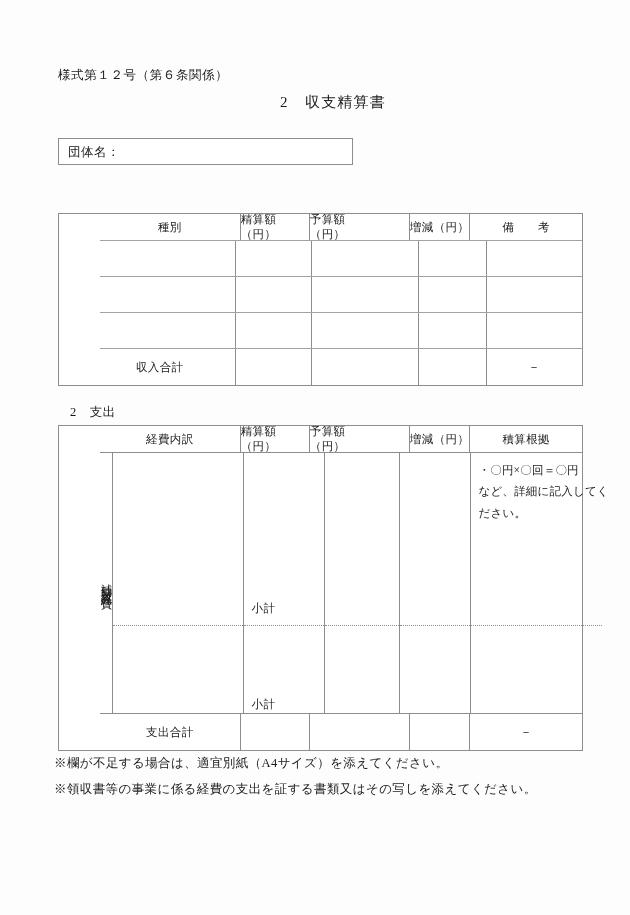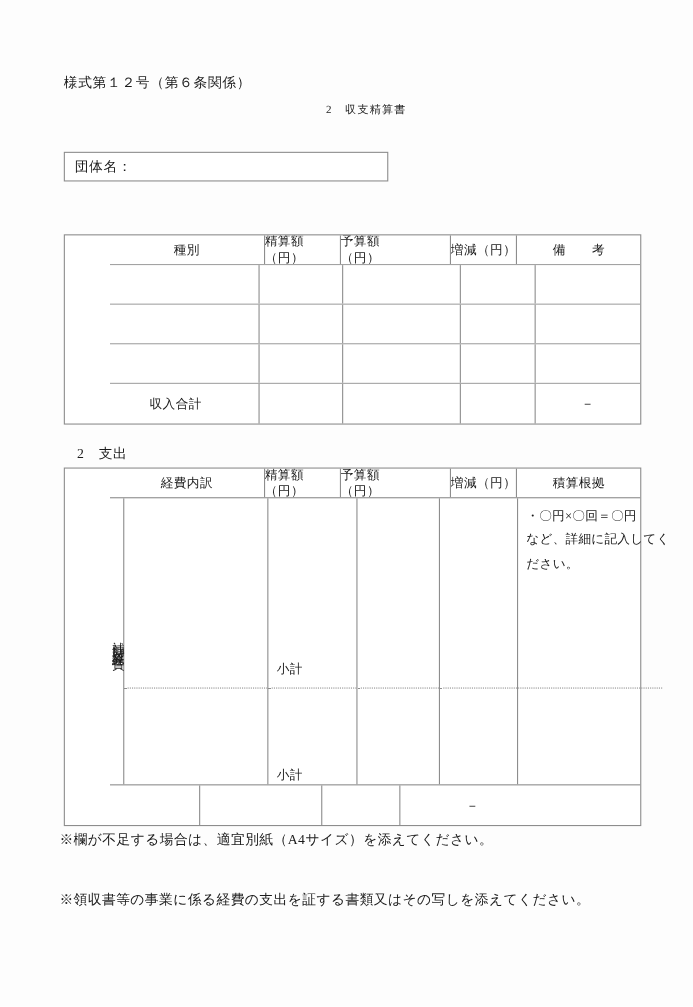--- a/index.html
+++ b/index.html
@@ -32,21 +32,21 @@
     font-size: 12.5px;
     letter-spacing: 0.6px;
     white-space: nowrap;
   }
   .doc-title {
     position: absolute;
     left: 0;
     right: 0;
     top: 93px;
     text-align: center;
-    font-size: 10px;
+    font-size: 15px;
     letter-spacing: 1.2px;
     padding-left: 36px;
   }
 
   
   .org-box {
     position: absolute;
     left: 58px;
     top: 138px;
     width: 295px;
@@ -191,21 +191,21 @@
 
   
   .note {
     position: absolute;
     left: 54px;
     font-size: 12.5px;
     letter-spacing: 0.4px;
     white-space: nowrap;
   }
   #note-1 { top: 755px; }
-  #note-2 { top: 810px; }
+  #note-2 { top: 781px; }
 </style>
 </head>
 <body>
 
 <div class="page">
 
   <div class="form-no">様式第１２号（第６条関係）</div>
   <div class="doc-title">2　収支精算書</div>
 
   <div class="org-box">
@@ -301,20 +301,21 @@
             <div>・〇円×〇回＝〇円</div>
             <div>など、詳細に記入してく</div>
             <div>ださい。</div>
           </div>
         </div>
 
       </div>
     </div>
 
     <div class="row total-row thick-top">
+      <div class="cell c-name">支出合計</div>
       <div class="cell c-seisan"></div>
       <div class="cell c-yosan"></div>
       <div class="cell c-zogen"></div>
       <div class="cell c-bikou dash">－</div>
     </div>
 
   </div>
 
   <div class="note" id="note-1">※欄が不足する場合は、適宜別紙（A4サイズ）を添えてください。</div>
   <div class="note" id="note-2">※領収書等の事業に係る経費の支出を証する書類又はその写しを添えてください。</div>

